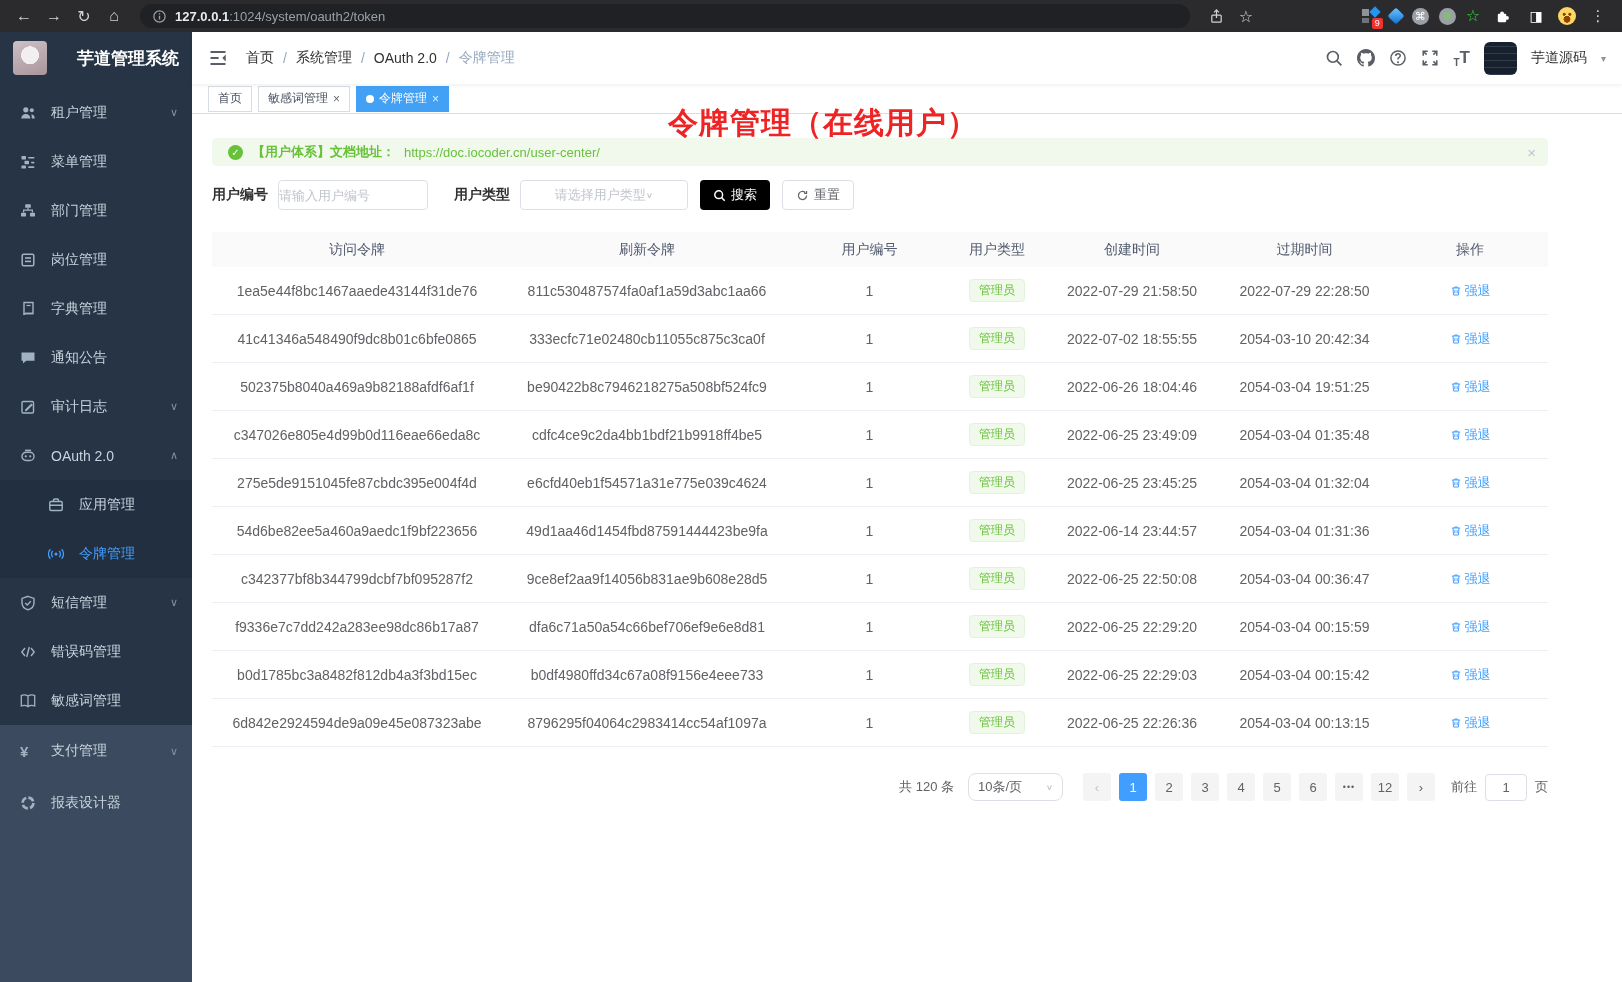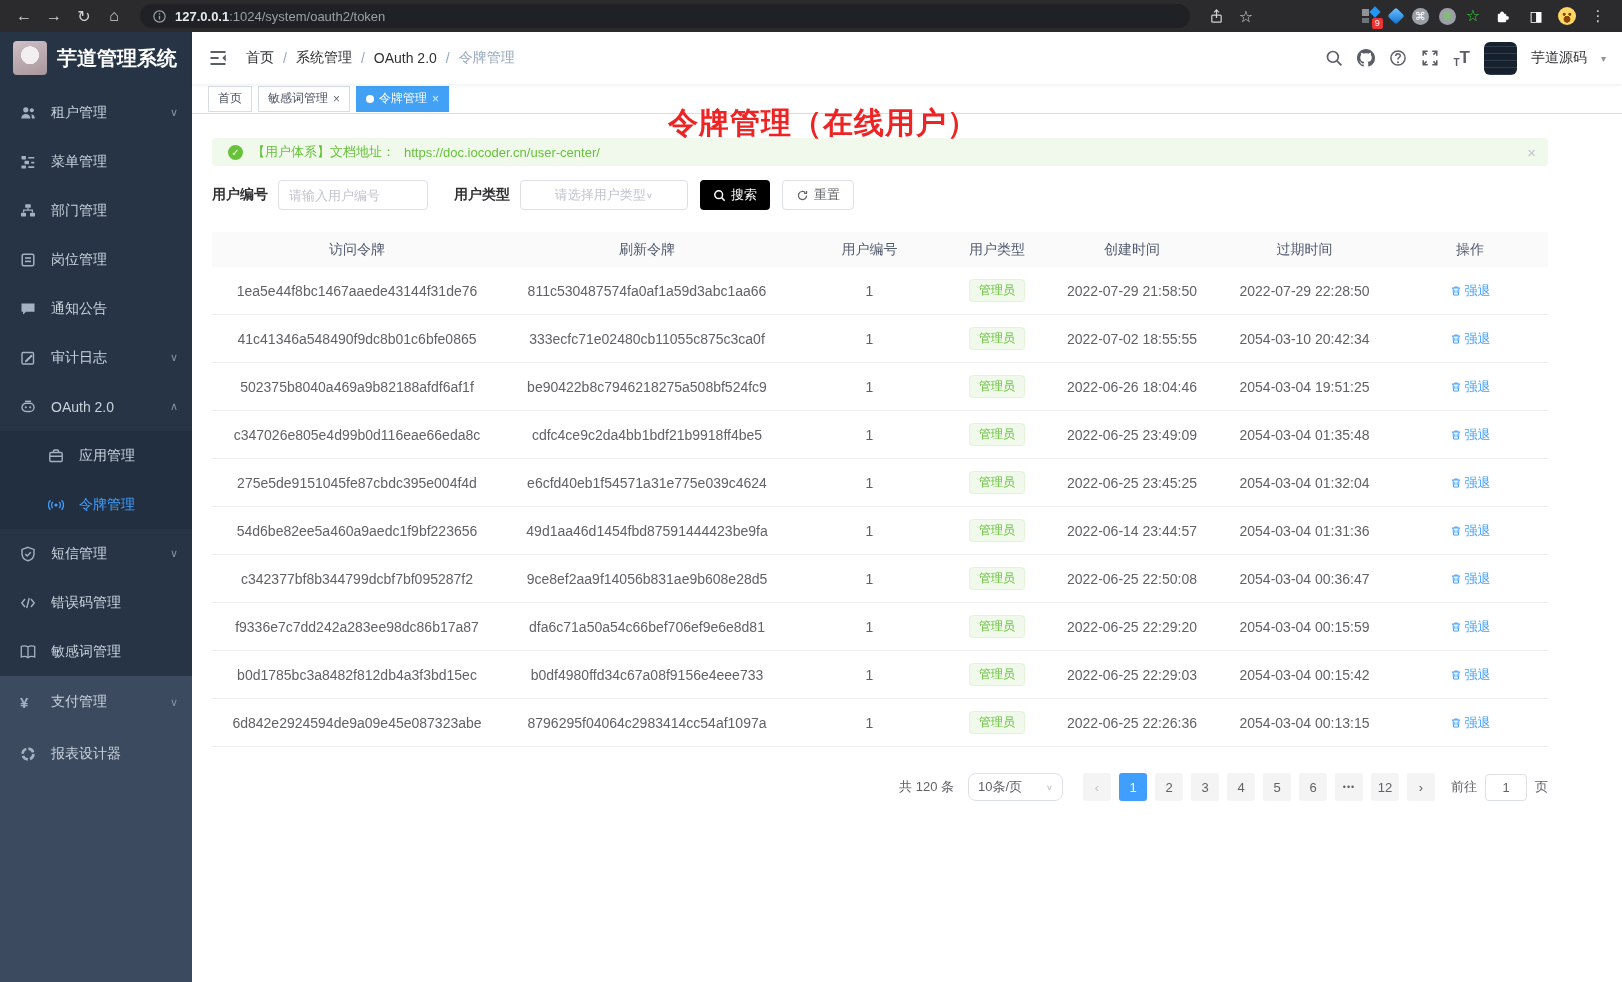--- a/index.html
+++ b/index.html
@@ -36,21 +36,21 @@
   .kebab { font-size:15px; color:#d2d2d2; }
 
   
   .app { display:flex; height:950px; }
   .sidebar { width:192px; flex:0 0 192px; background:#263445; display:flex; flex-direction:column; }
   .logo-row { height:52px; display:flex; align-items:center; gap:10px; padding:0 13px; cursor:pointer; }
   .logo-img { width:34px; height:34px; border-radius:4px; flex:0 0 auto;
     background:radial-gradient(circle at 50% 42%, #f3eef0 34%, transparent 35%),
                radial-gradient(circle at 36% 30%, #5a4a4e 6%, transparent 7%),
                linear-gradient(160deg,#cdc0c4,#a9969c); }
-  .logo-title { color:#fff; font-size:20px; font-weight:700; white-space:nowrap; }
+  .logo-title { color:#fff; font-size:17px; font-weight:700; white-space:nowrap;margin-left:20px; }
   .menu { padding-top:4px; }
   .menu-item { height:49px; display:flex; align-items:center; padding:0 14px 0 20px;
     font-size:14px; color:#c9d3dd; cursor:pointer; }
   .menu-item.sub { padding-left:48px; background:#212f40; }
   .menu-item.active { color:#409eff; }
   .menu-item.active .mi-icon { color:#409eff; }
   .mi-icon { width:18px; margin-right:13px; color:#a3b2c0; display:flex; align-items:center; }
   .mi-icon svg { width:16px; height:16px; }
   .glyph-icon { font-size:15px; font-weight:700; }
   .mi-label { white-space:nowrap; }
@@ -86,28 +86,28 @@
   .tab-dot { width:8px; height:8px; border-radius:50%; background:#fff; }
   .tab.active { background:#42a0f5; border-color:#42a0f5; color:#fff; }
   .tab-close { font-size:12px; line-height:1; opacity:.85; cursor:pointer; }
 
   
   .content { padding:24px 0 0 20px; width:1356px; }
   .alert { width:1336px; height:28px; background:#f0f9eb; border-radius:4px; display:flex;
     align-items:center; padding:0 16px; gap:9px; position:relative; color:#67c23a; font-size:13px; }
   .alert-check { width:15px; height:15px; border-radius:50%; background:#67c23a; color:#fff;
     font-size:10px; display:flex; align-items:center; justify-content:center; flex:0 0 auto; }
-  .alert-text { font-weight:400;text-align:center; }
+  .alert-text { font-weight:700;text-align:center; }
   .alert-link { color:#67c23a; text-decoration:none; cursor:pointer; }
   .alert-close { position:absolute; right:12px; color:#c0c4cc; font-size:15px; cursor:pointer; }
 
   .filters { display:flex; align-items:center; margin-top:14px; }
   .f-label { font-size:14px; font-weight:700; color:#303133; margin-right:10px; }
   .f-input { width:150px; height:30px; border:1px solid #dcdfe6; border-radius:4px;
-    padding:0 10px; font-size:13px; color:#606266; outline:none; }
+    padding:0 0; font-size:13px; color:#606266; outline:none; }
   .f-input::placeholder { color:#c0c4cc; }
   .lbl2 { margin-left:26px; }
   .f-select { width:168px; height:30px; border:1px solid #dcdfe6; border-radius:4px;
     display:flex; align-items:center; justify-content:center; padding:0 10px; cursor:pointer; }
   .sel-ph { font-size:13px; color:#c0c4cc; }
   .sel-arrow { font-size:10px; color:#c0c4cc; transform:scaleY(.8); }
   .btn-primary { margin-left:12px; height:30px; padding:0 13px; background:#000000; color:#fff;
     border:none; border-radius:4px; font-size:13px; display:flex; align-items:center; gap:5px; cursor:pointer;
     font-family:inherit; }
   .btn-plain { margin-left:12px; height:30px; padding:0 13px; background:#fff; color:#606266;
@@ -243,20 +243,30 @@
               <rect x="2.2" y="2.2" width="11.6" height="11.6" rx="1.5" fill="none" stroke="currentColor" stroke-width="1.5"></rect>
               <rect x="5" y="5.2" width="6" height="1.6" fill="currentColor"></rect>
               <rect x="5" y="8.6" width="6" height="1.6" fill="currentColor"></rect>
             </svg>
           </span>
           <span class="mi-label">岗位管理</span>
         </div>
         <div class="menu-item">
           <span class="mi-icon">
             <svg viewBox="0 0 16 16">
+              <path d="M4 1.5h9v11H5.5A1.5 1.5 0 0 0 4 14z" fill="none" stroke="currentColor" stroke-width="1.4"></path>
+              <path d="M4 14a1.5 1.5 0 0 1 1.5-1.5H13" fill="none" stroke="currentColor" stroke-width="1.4"></path>
+              <path d="M6.5 4.5h4" stroke="currentColor" stroke-width="1.2"></path>
+            </svg>
+          </span>
+          <span class="mi-label">字典管理</span>
+        </div>
+        <div class="menu-item">
+          <span class="mi-icon">
+            <svg viewBox="0 0 16 16">
               <path d="M1.5 2.5h13v8.2H6.2L3 13.5v-2.8H1.5z" fill="currentColor"></path>
             </svg>
           </span>
           <span class="mi-label">通知公告</span>
         </div>
         <div class="menu-item">
           <span class="mi-icon">
             <svg viewBox="0 0 16 16">
               <rect x="2" y="2.5" width="11.5" height="11.5" rx="1.2" fill="none" stroke="currentColor" stroke-width="1.4"></rect>
               <path d="M5.5 10.3 11.3 4.5l1.5 1.5-5.8 5.8-2.1.6z" fill="currentColor"></path>

